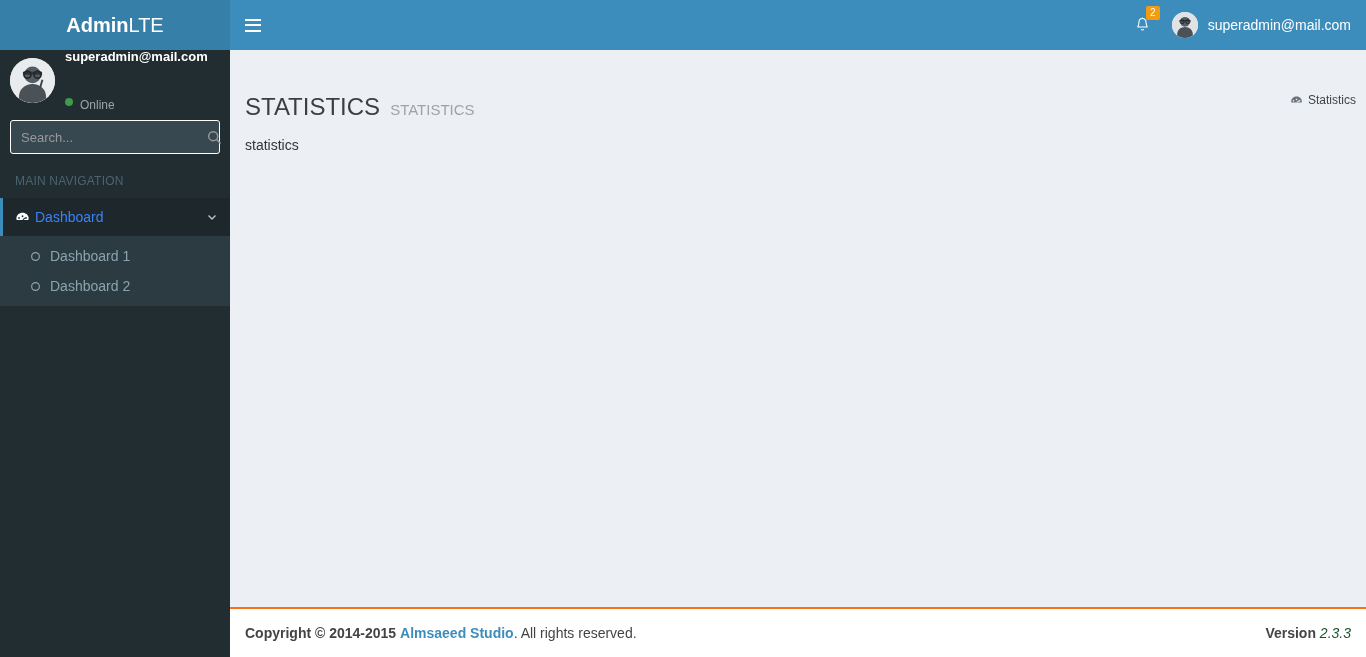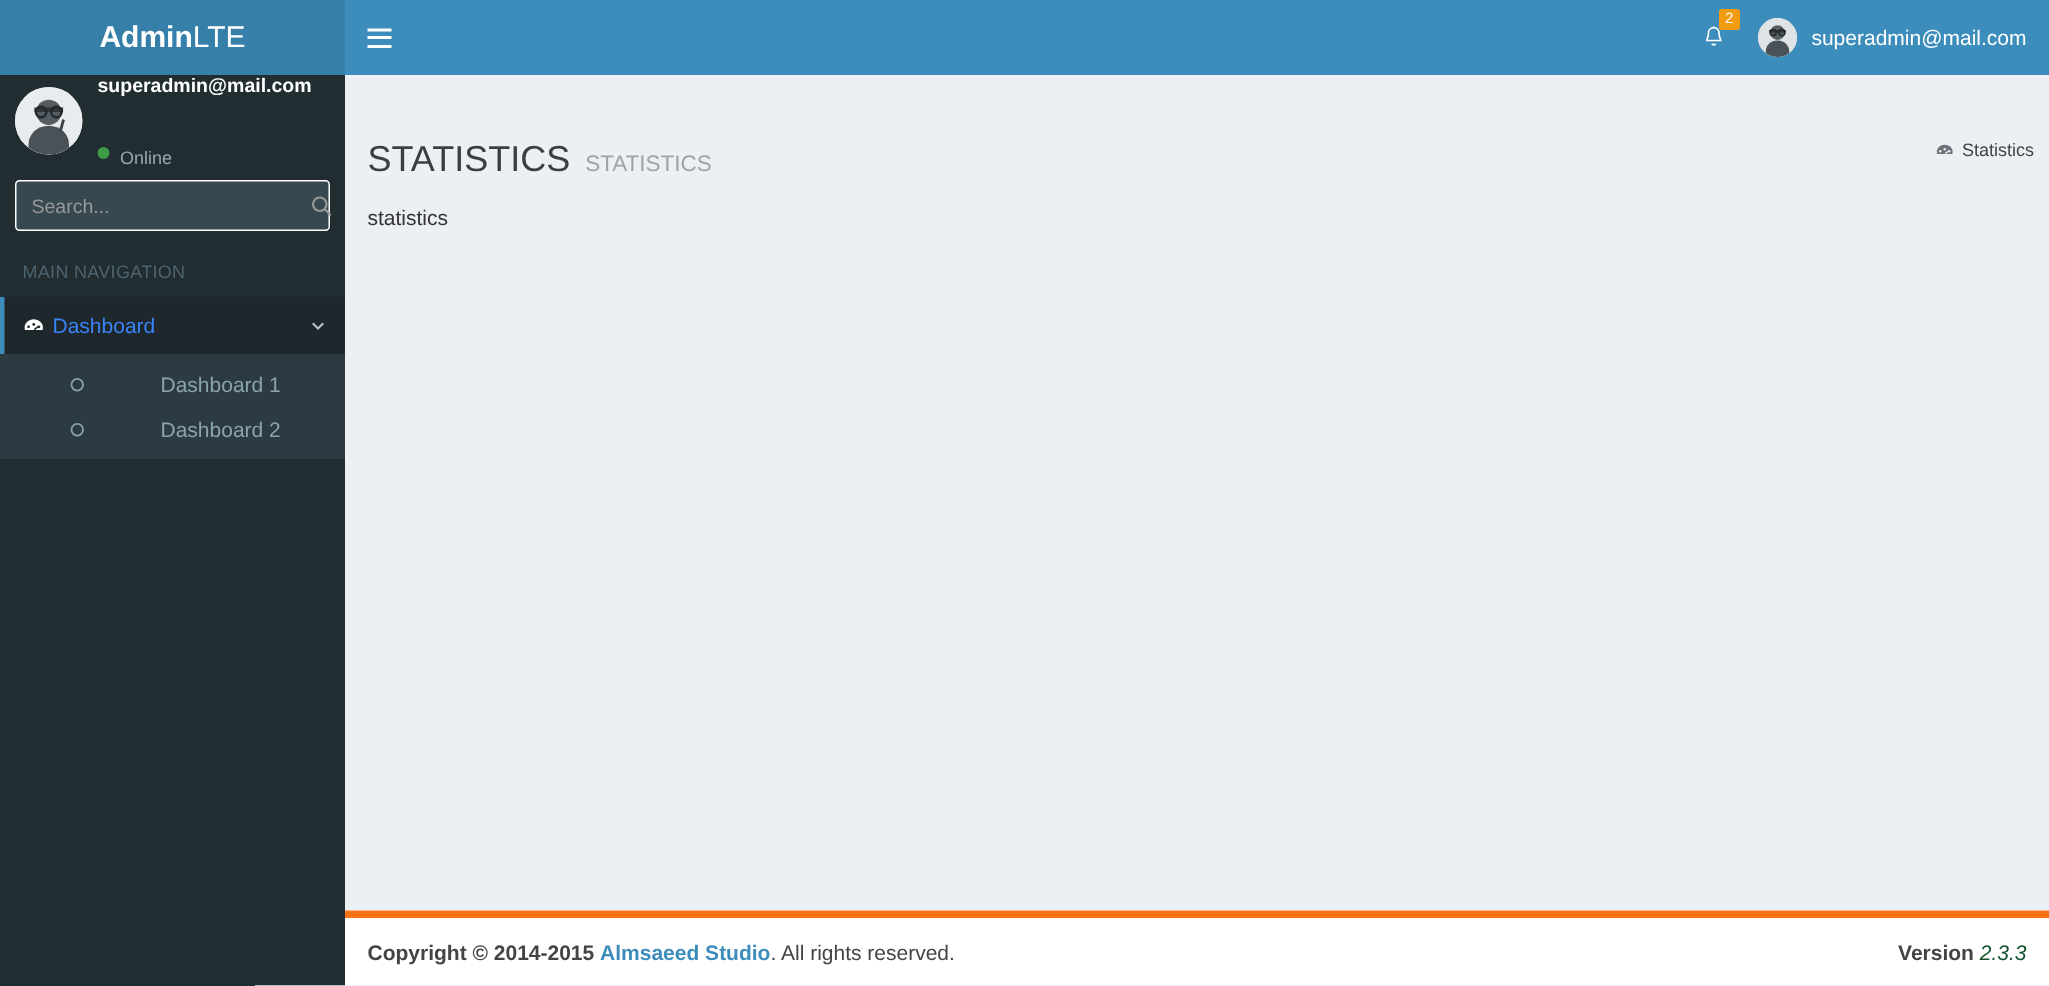--- a/index.html
+++ b/index.html
@@ -122,22 +122,22 @@
     border-left: 3px solid #3c8dbc;
     padding-left: 12px;
   }
   .menu-icon { width: 20px; display: flex; align-items: center; justify-content: flex-start; flex: none; }
   .menu-text { flex: 1; }
   .menu-arrow { flex: none; display: flex; align-items: center; color: #b8c7ce; }
 
   .treeview-menu { list-style: none; background: #2c3b41; padding: 5px 0; }
   .treeview-link {
     display: flex; align-items: center;
-    height: 30px; padding: 0 5px 0 46px;
-    color: #8aa4af; font-size: 14px; text-decoration: none; cursor: pointer; gap: 41px;
+    height: 30px; padding: 0 5px 0 30px;
+    color: #8aa4af; font-size: 14px; text-decoration: none; cursor: pointer;
   }
   .treeview-icon { width: 20px; flex: none; display: flex; align-items: center; }
 
   
   .content-wrapper {
     position: absolute; top: 50px; left: 230px;
     width: 1136px; height: 557px;
     background: #ecf0f5;
     margin-top: 28px;
   }
@@ -156,21 +156,21 @@
   .breadcrumb-icon { margin-right: 5px; display: flex; align-items: center; }
   .breadcrumb-text { color: #444; }
 
   .content { padding: 15px; }
   .content-body { font-size: 14px; color: #333; }
 
   
   .main-footer {
     position: absolute; bottom: 0; left: 230px;
     width: 1136px; height: 50px;
-    background: #fff; border-top: 5px solid #f97316;
+    background: #fff; border-top: 2px solid #f97316;
     padding: 0 15px;
     display: flex; align-items: center; justify-content: space-between;
     font-size: 14px; color: #444;
   }
   .footer-left b { font-weight: bold; }
   .footer-link { color: #3c8dbc; text-decoration: none; font-weight: bold; cursor: pointer; }
   .footer-right b { font-weight: bold; }
   .footer-version-num { color: #14532d; font-style: italic; }
 </style>
 </head>

